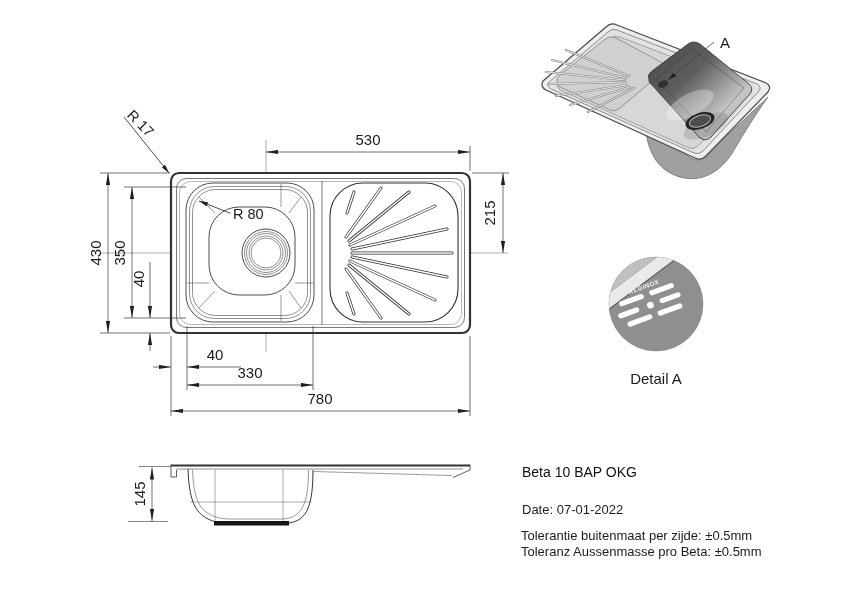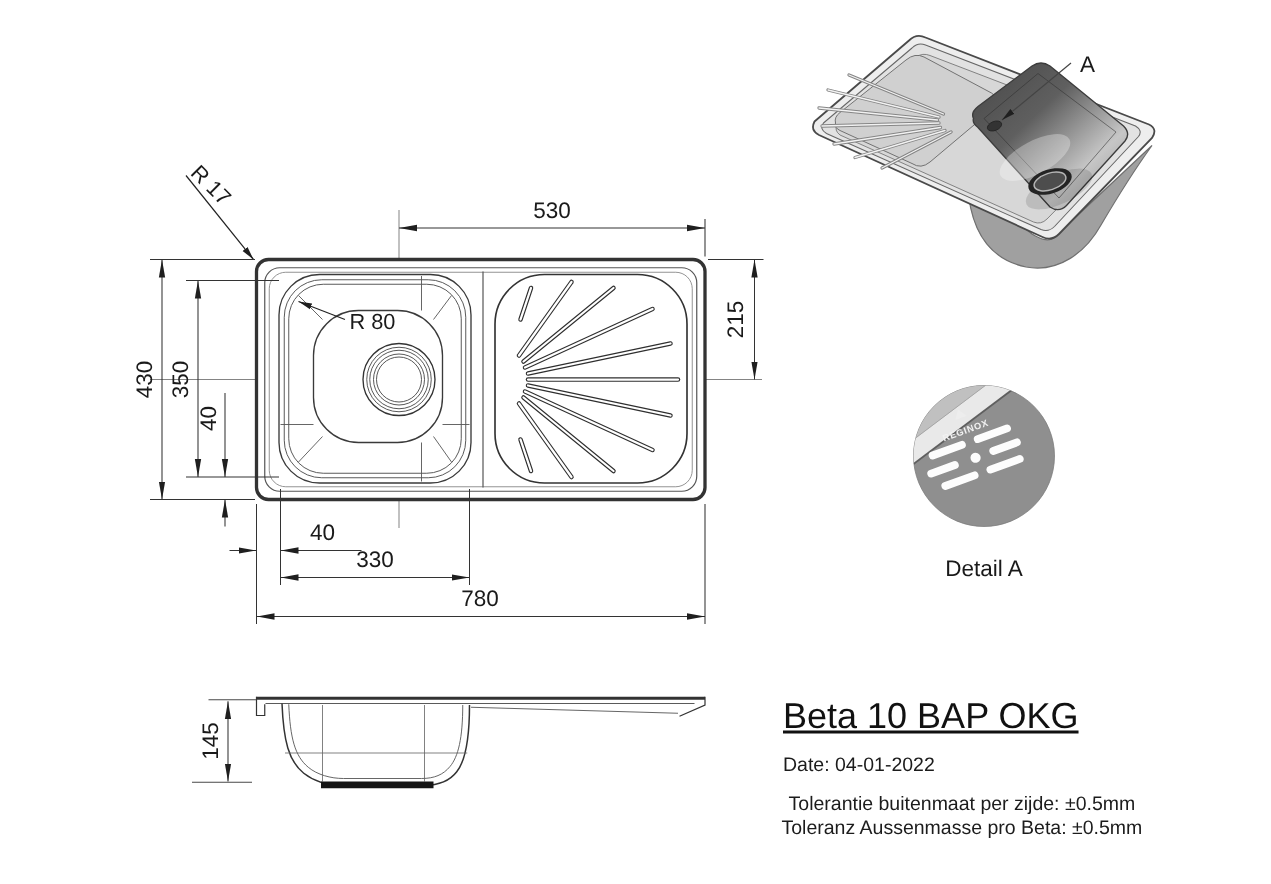--- a/index.html
+++ b/index.html
@@ -3,23 +3,23 @@
 <meta charset="utf-8">
 <style>
   html,body{margin:0;padding:0;background:#fff;}
   .page{position:relative;width:847px;height:589px;background:#ffffff;overflow:hidden;
         font-family:"Liberation Sans",sans-serif;}
   .page svg{position:absolute;left:0;top:0;}
   .dim{font-family:"Liberation Sans",sans-serif;font-size:15px;fill:#1a1a1a;}
   .dim-sm{font-family:"Liberation Sans",sans-serif;font-size:14.5px;fill:#1a1a1a;}
   .brandtxt{font-family:"Liberation Sans",sans-serif;font-weight:bold;}
   .titleblock{position:absolute;left:0;top:0;width:847px;height:589px;pointer-events:none;}
-  .product{position:absolute;left:522px;top:464px;font-size:24px;color:#111;text-decoration:underline;}
+  .product{position:absolute;left:522px;top:464px;font-size:14px;color:#111;}
   .date{position:absolute;left:522px;top:502px;font-size:13px;color:#1c1c1c;}
-  .tols{position:absolute;left:521px;top:528px;font-size:13px;line-height:15.5px;color:#1c1c1c;text-align:center;}
+  .tols{position:absolute;left:521px;top:528px;font-size:13px;line-height:15.5px;color:#1c1c1c;}
 </style>
 </head>
 <body>
 
 <div class="page">
 <svg width="847" height="589" viewBox="0 0 847 589">
   <defs>
     <marker id="arw" viewBox="0 0 12 5" refX="12" refY="2.5" markerWidth="12" markerHeight="5" markerUnits="userSpaceOnUse" orient="auto-start-reverse">
       <path d="M0,0.4 L12,2.5 L0,4.6 Z" fill="#1f1f1f"></path>
     </marker>
@@ -220,19 +220,19 @@
         <polygon points="647,275 651,269 655,275" fill="#ededed"></polygon>
         <text class="brandtxt" x="651" y="286" text-anchor="middle" font-size="6.2" fill="#f2f2f2" letter-spacing="0.5">REGINOX</text>
       </g>
     </g>
     <text class="dim" x="656" y="384" text-anchor="middle" font-size="13.5" fill="#1a1a1a">Detail A</text>
   </g>
 </svg>
 
 <div class="titleblock">
   <div class="product">Beta 10 BAP OKG</div>
-  <div class="date">Date: 04-01-2022</div>
+  <div class="date">Date: 07-01-2022</div>
   <div class="tols">
     <div>Tolerantie buitenmaat per zijde: ±0.5mm</div>
     <div>Toleranz Aussenmasse pro Beta: ±0.5mm</div>
   </div>
 </div>
 </div>
 
 </body></html>

